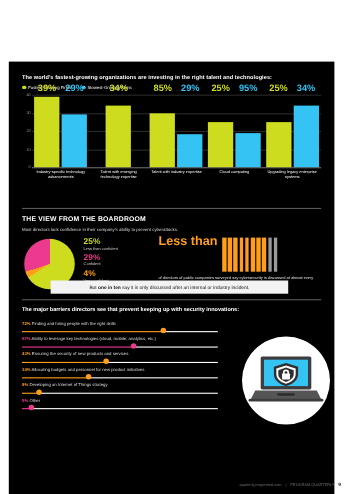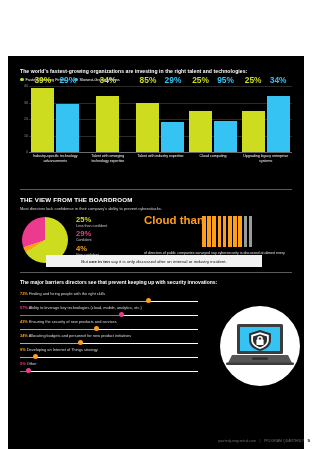--- a/index.html
+++ b/index.html
@@ -186,21 +186,21 @@
         <div class="pielist">
           <div class="pv a">25%</div>
           <div class="pl">Less than confident</div>
           <div class="pv b">29%</div>
           <div class="pl">Confident</div>
           <div class="pv c">4%</div>
           <div class="pl">Very confident</div>
         </div>
 
         <div class="big">
-          <div class="big-more">Cloud than</div>
+          <div class="big-more">Less than</div>
           <div class="barsicon">
             <i></i>
               <i></i>
               <i></i>
               <i></i>
               <i></i>
               <i></i>
               <i></i>
               <i></i>
               <i class="grey"></i>

